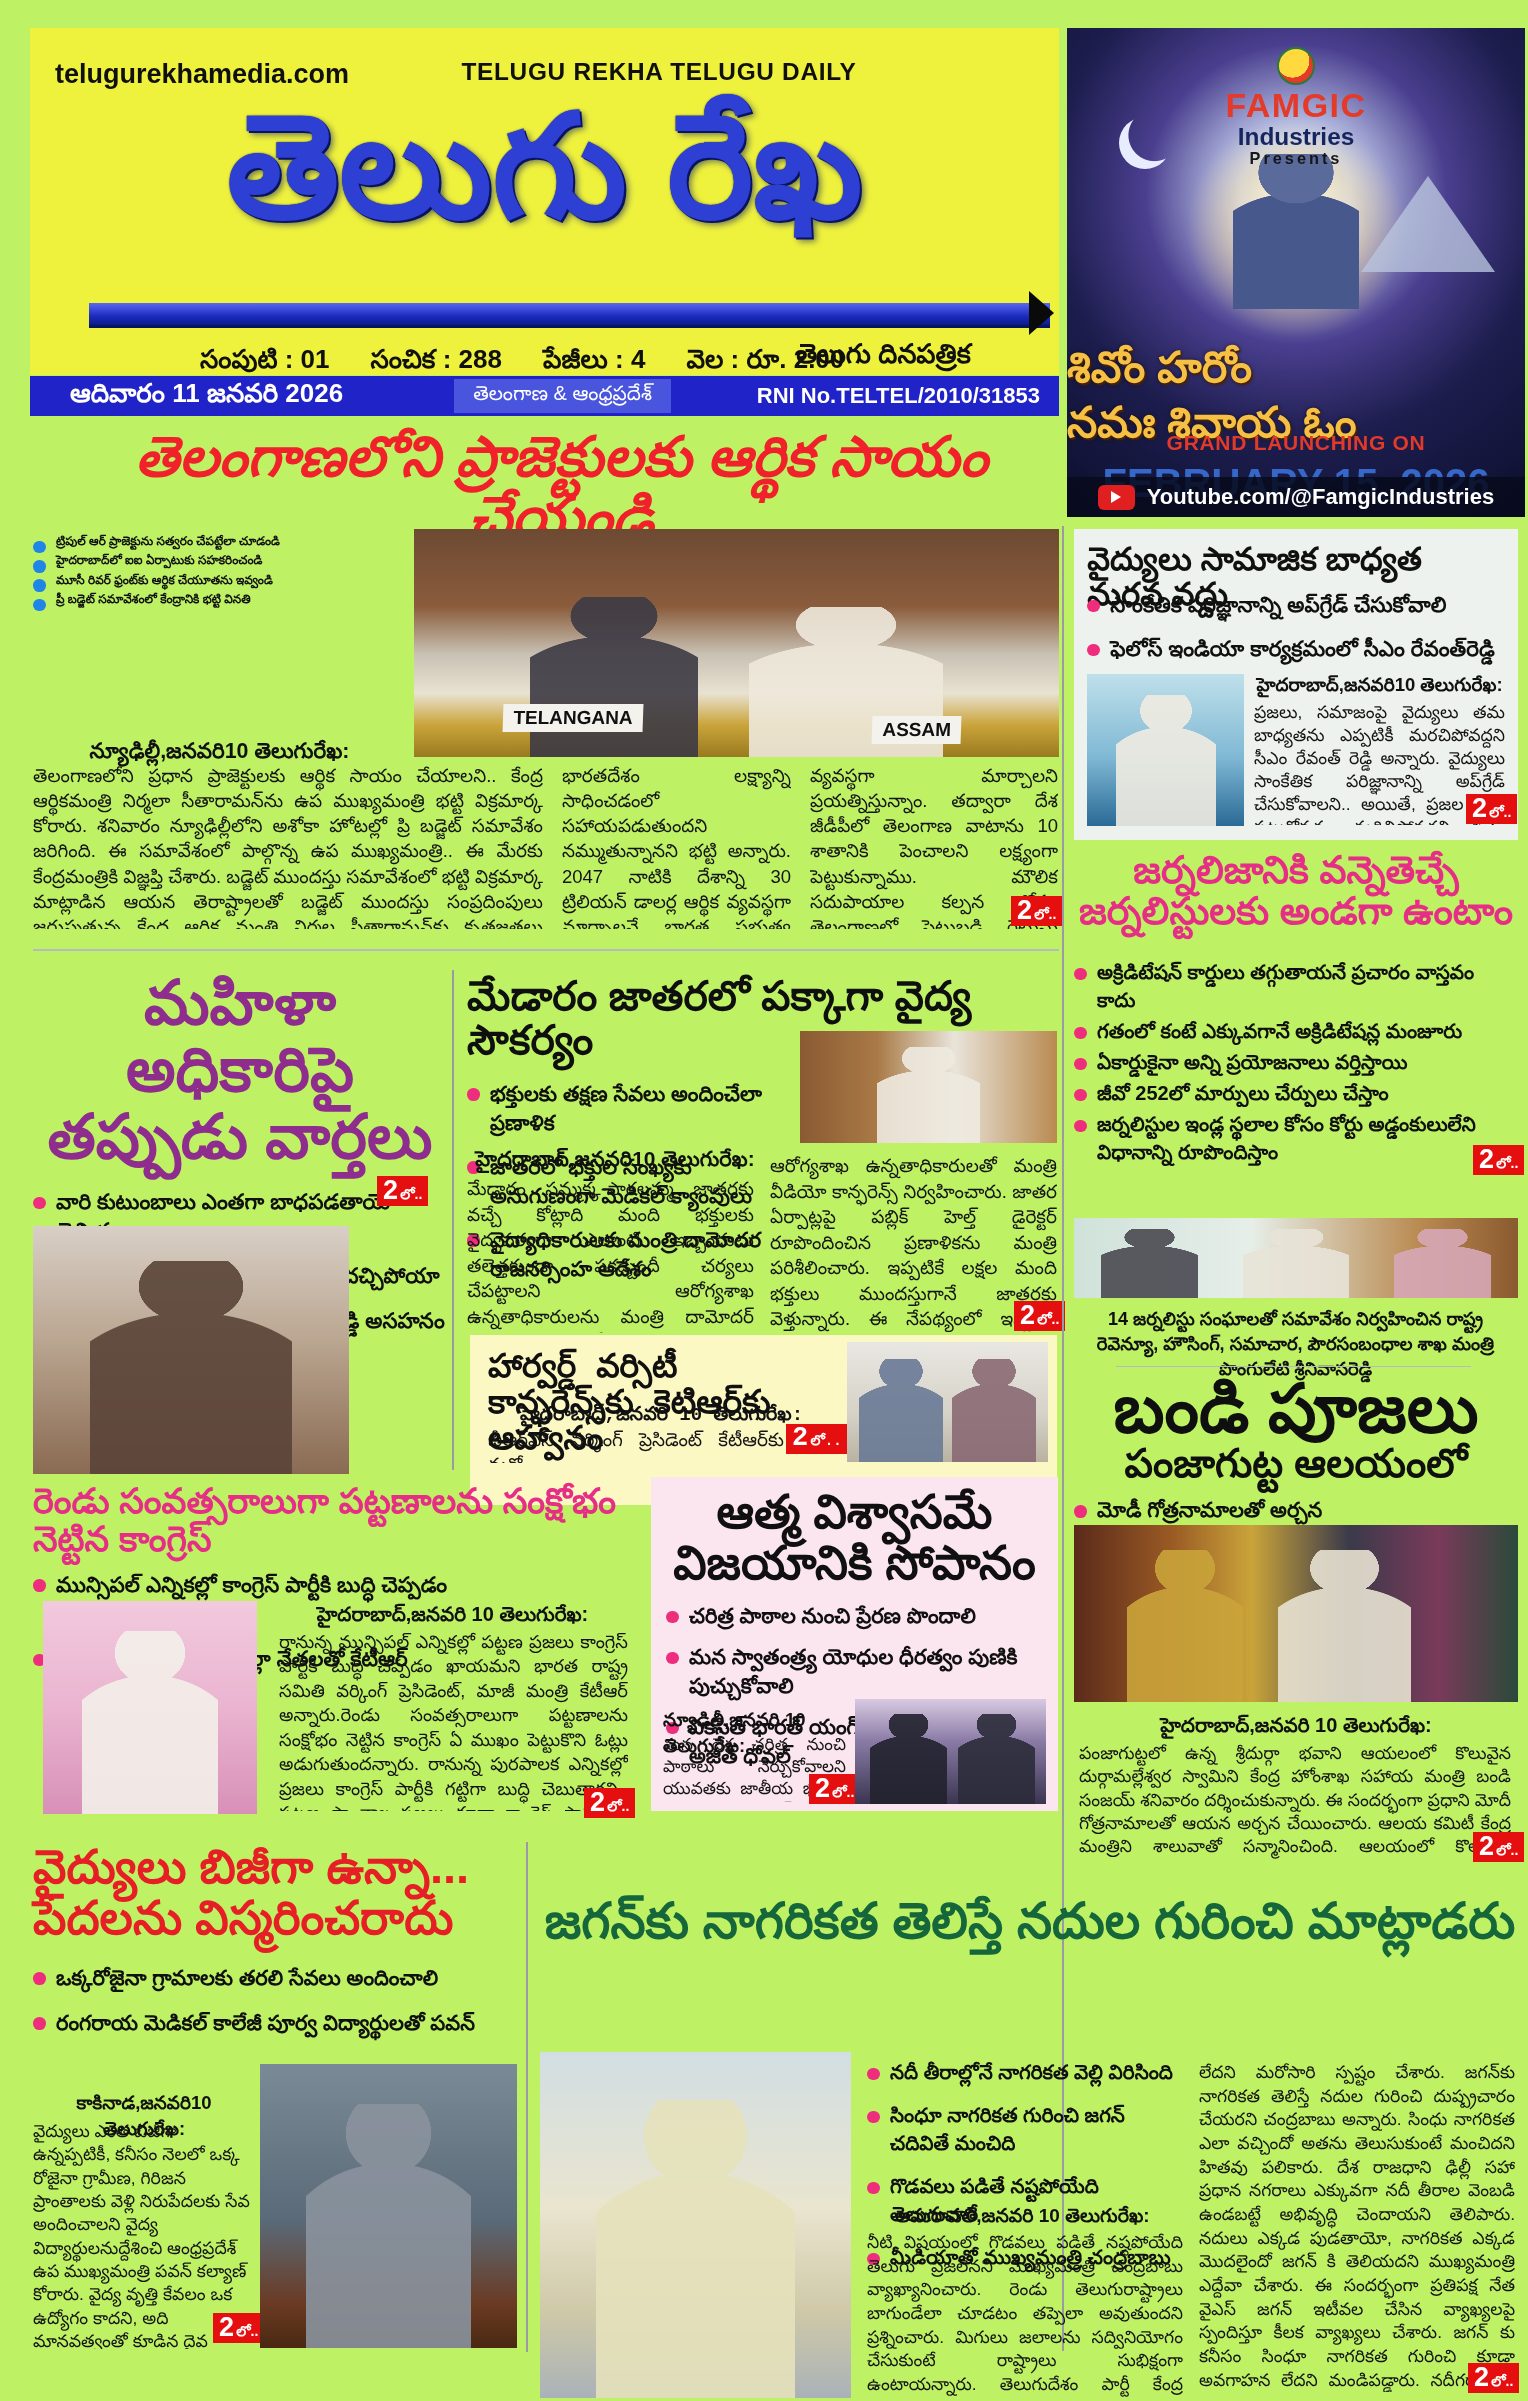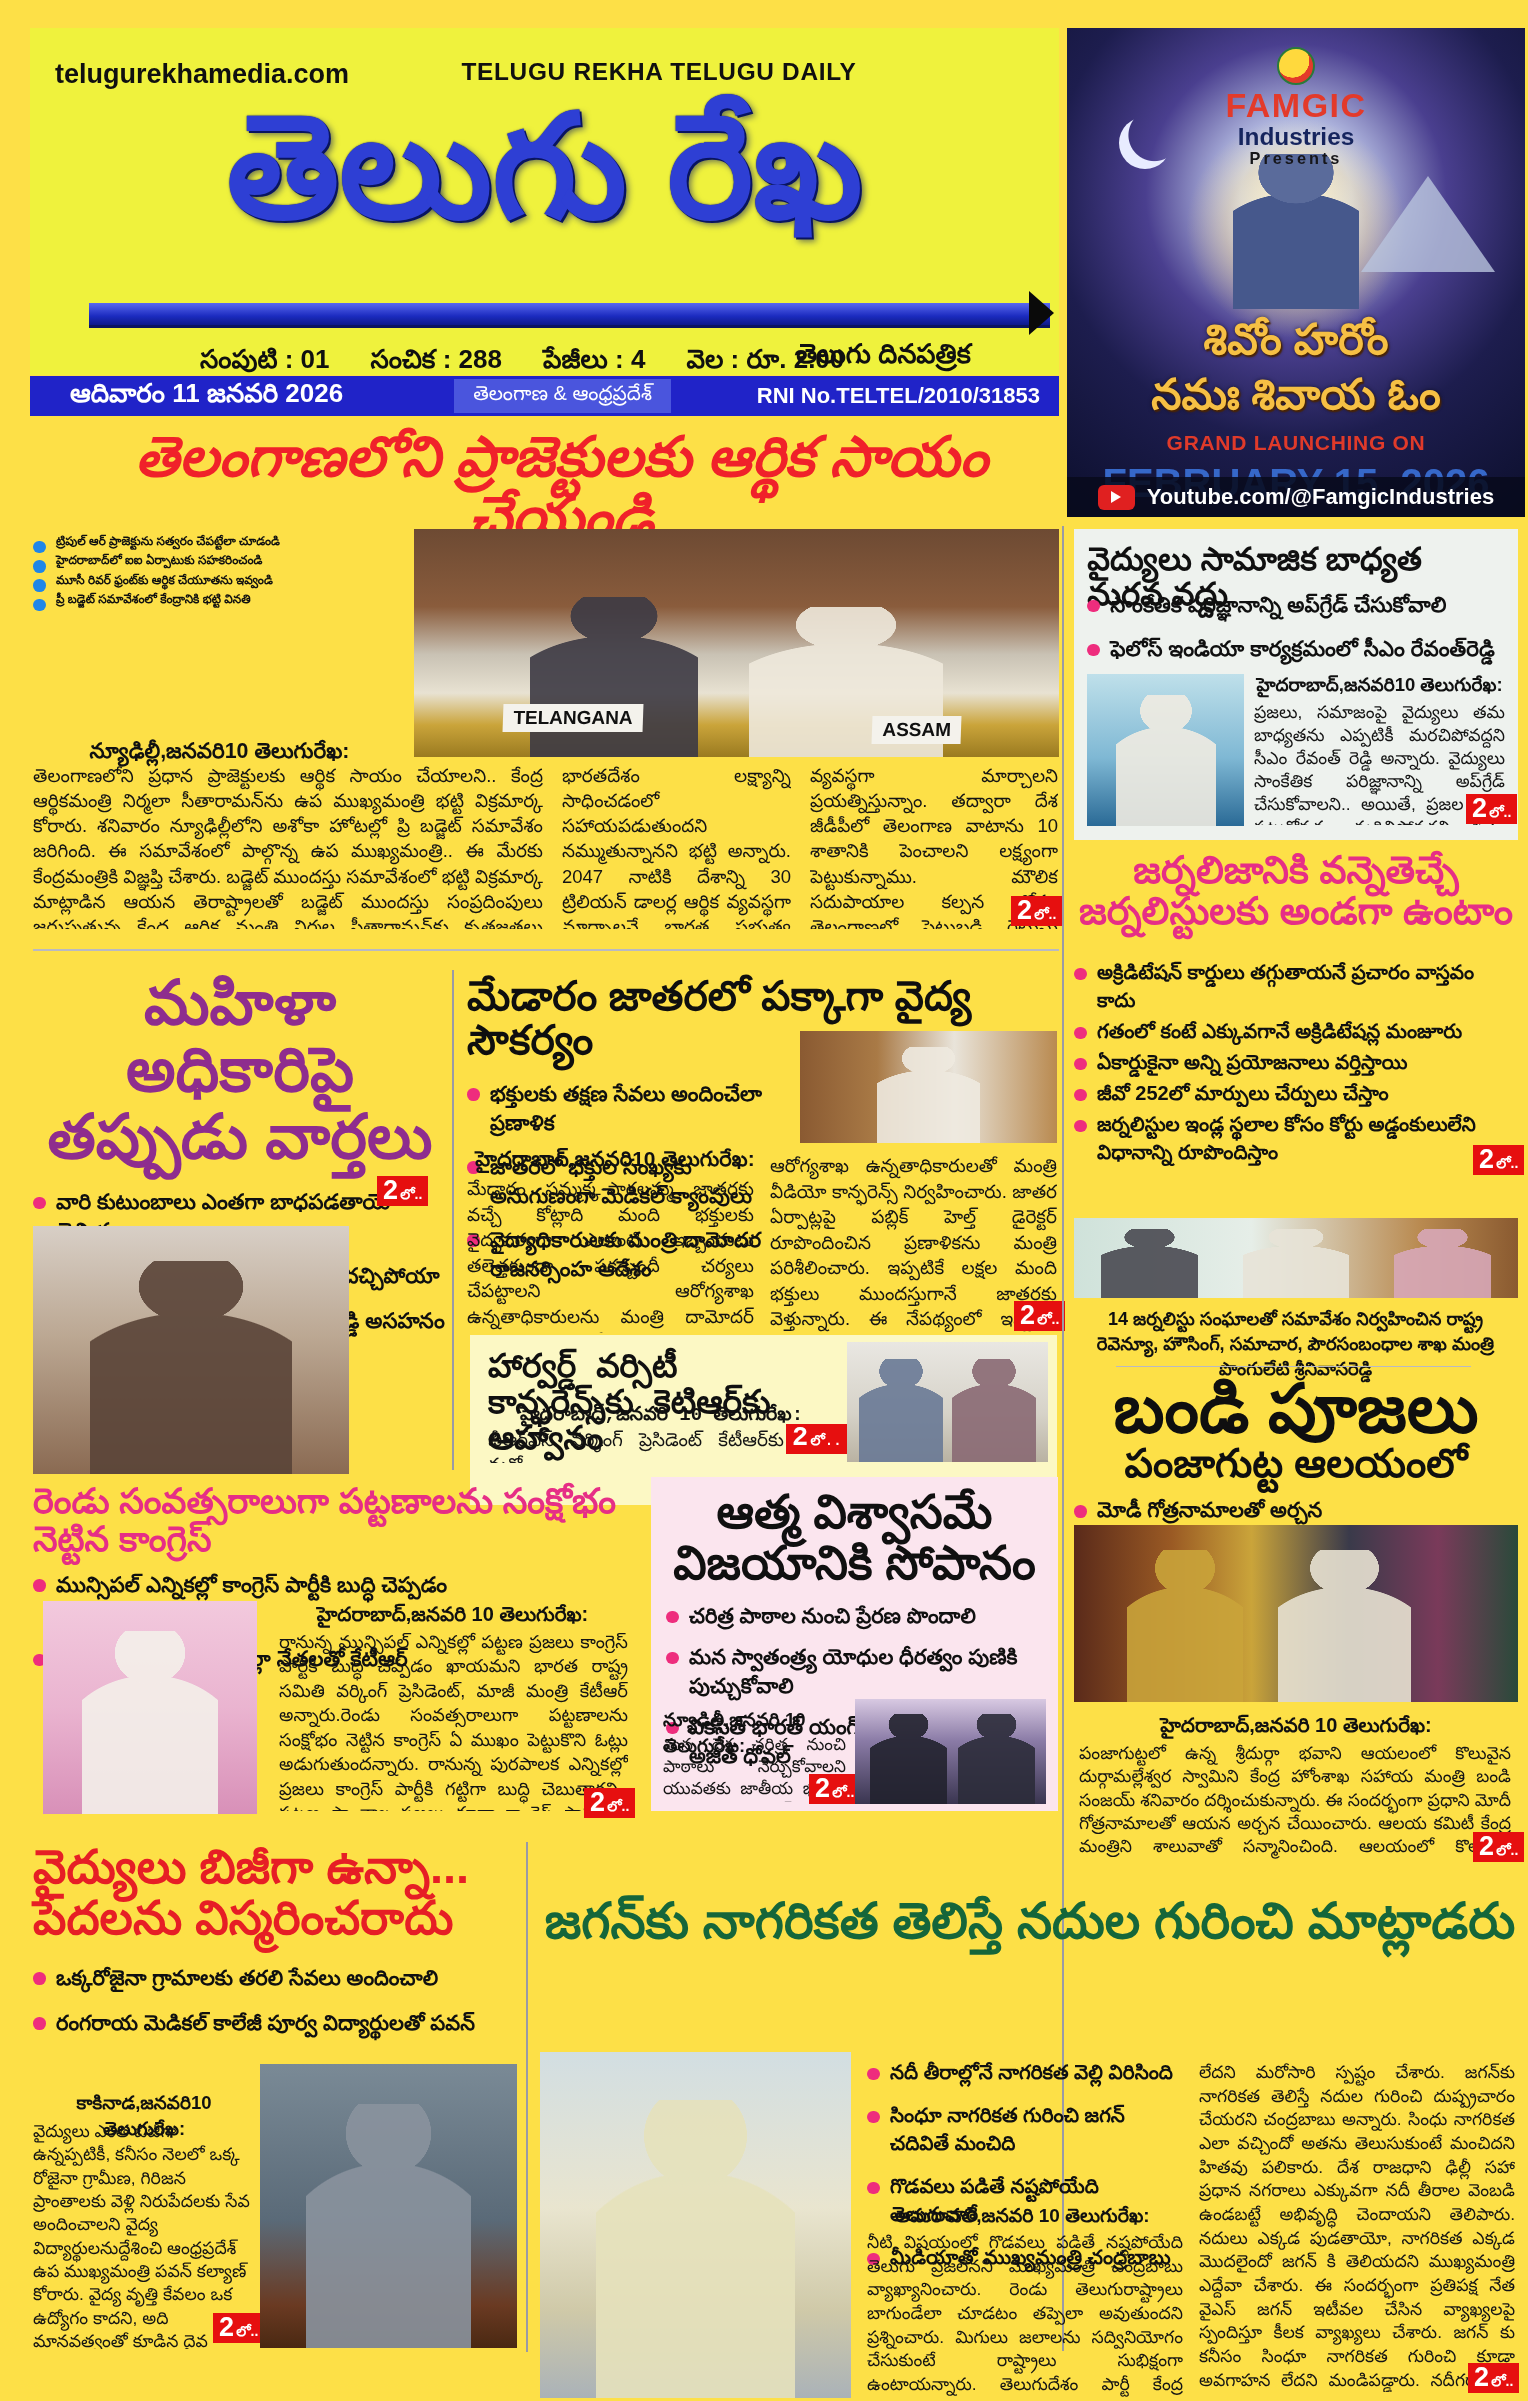--- a/index.html
+++ b/index.html
@@ -1,16 +1,16 @@
 <!DOCTYPE html>
 <html style="font-size:12px"><head>
 <meta charset="utf-8">
 <style>
   html,body{margin:0;padding:0;background:#fff;}
-  #page{position:relative;width:1528px;height:2401px;background:#fde047;overflow:hidden;
+  #page{position:relative;width:1528px;height:2401px;background:#bef264;overflow:hidden;
         font-family:"Liberation Sans","DejaVu Sans",sans-serif;color:#111;}
   .abs{position:absolute;}
   
   #masthead{left:30px;top:28px;width:1029px;height:347px;background:#eff23d;}
   .site{left:25px;top:31px;font-size:27px;font-weight:bold;color:#101010;}
   .daily{left:311px;top:30px;width:636px;text-align:center;font-size:24.4px;font-weight:bold;color:#101010;letter-spacing:0.7px;}
   .logo{left:0;top:52px;width:100%;text-align:center;font-size:145px;font-weight:800;color:#2e3fd4;
         text-shadow:0 0 1.5px #0a1560,2.2px 2.2px 0 #0a1560,4.4px 4.4px 6px rgba(10,21,96,.55);line-height:1.2;}
   .logobar{left:59px;top:275px;width:961px;height:22px;background:linear-gradient(#5a68ef,#1b2bbf 60%,#0d1a8a);border-bottom:3.7px solid #0a1560;}
   .logobar:after{content:"";position:absolute;right:-4.4px;top:-12px;border-left:25px solid #0a0a0a;border-top:22px solid transparent;border-bottom:22px solid transparent;}
@@ -30,22 +30,22 @@
       background:radial-gradient(circle at 68% 35%, transparent 52%, #e8ecff 54%);}
   #ad .mountain{position:absolute;right:30px;top:148px;width:0;height:0;border-left:67px solid transparent;border-right:67px solid transparent;border-bottom:96px solid #b9c4dd;opacity:.8;}
   #ad .shiva{position:absolute;left:166px;top:126px;width:126px;height:155px;
       background:radial-gradient(ellipse 30% 20% at 50% 12%,#5a6b9b 99%,transparent 100%),
                  radial-gradient(ellipse 75% 45% at 50% 70%,#46588c 99%,transparent 100%);}
   #ad .brand-block{position:absolute;left:0;top:19px;width:100%;text-align:center;}
   .famgic-logo{display:inline-block;width:34px;height:34px;border-radius:50%;background:radial-gradient(circle at 40% 35%,#ffd93d 55%,#e33a2a 56%);border:2.2px solid #2a7a3a;}
   .famgic{font-size:34px;font-weight:800;color:#e33a2a;letter-spacing:1.5px;line-height:1.05;}
   .industries{font-size:24.4px;font-weight:bold;color:#16255e;line-height:1.05;}
   .presents{font-size:16.3px;font-weight:bold;color:#16161a;letter-spacing:3px;}
-  #ad .slogan{position:absolute;left:0;width:100%;text-align:center;font-weight:800;color:#f6c044;
-      text-shadow:1.5px 2.2px 1.5px #4a2404,0 0 4.4px #00000088;}
+  #ad .slogan{position:absolute;left:0;width:100%;font-weight:800;color:#f6c044;
+      text-shadow:1.5px 2.2px 1.5px #4a2404,0 0 4.4px #00000088;margin-top:28px;}
   #ad .s1{top:287px;font-size:43px;}
   #ad .s2{top:342px;font-size:43px;}
   #ad .launch1{position:absolute;left:0;top:403px;width:100%;text-align:center;font-size:21px;font-weight:800;color:#e03a2a;letter-spacing:0.7px;}
   #ad .launch2{position:absolute;left:0;top:433px;width:100%;text-align:center;font-size:40px;font-weight:800;color:#3668c9;}
   #ad .ytbar{position:absolute;left:0;bottom:0;width:100%;height:40px;background:rgba(8,10,28,.88);display:flex;align-items:center;justify-content:center;gap:12px;}
   .ytplay{width:37px;height:25px;background:#e02020;border-radius:6px;display:flex;align-items:center;justify-content:center;}
   .ytplay:after{content:"";border-left:10.4px solid #fff;border-top:6.7px solid transparent;border-bottom:6.7px solid transparent;}
   #ad .yttext{font-size:22px;font-weight:bold;color:#fff;}
   
   .headline{font-weight:800;line-height:1.08;}

